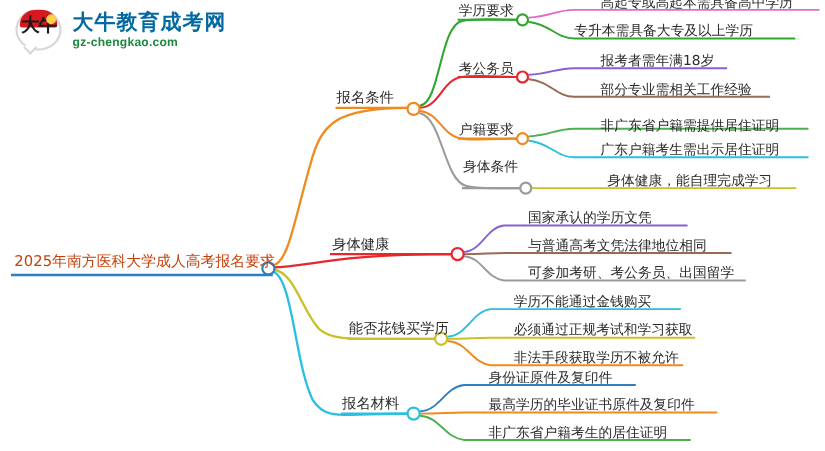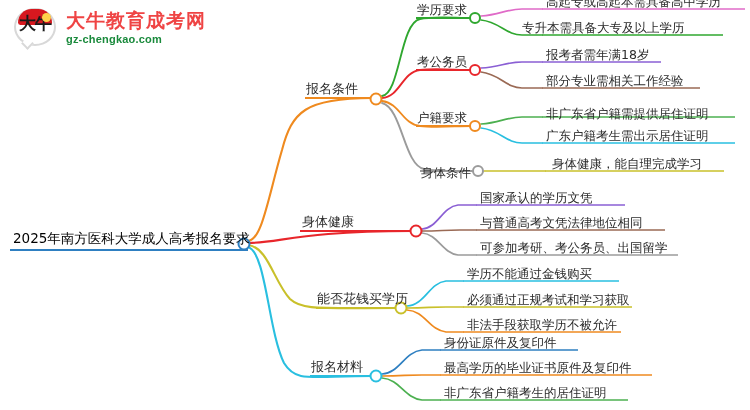--- a/index.html
+++ b/index.html
@@ -46,41 +46,41 @@
     letter-spacing:-1px;
     z-index:3;
     font-family:"DejaVu Sans","Liberation Sans",sans-serif;
   }
   .logo-mark .dot{
     position:absolute;right:7px;top:7px;width:9px;height:9px;
     border-radius:50%;background:#ffd24a;z-index:4;
   }
   .logo-text{display:flex;flex-direction:column;justify-content:center;}
   .logo-cn{
-    font-size:19px;font-weight:bold;color:#ef4444;letter-spacing:1px;
+    font-size:19px;font-weight:bold;color:#0369a1;letter-spacing:1px;
     line-height:22px;white-space:nowrap;
-    font-family:Liberation Serif, serif;
+    font-family:Liberation Mono, monospace;
   }
   .logo-url{
     font-size:11px;font-weight:bold;color:#1a8a3c;letter-spacing:.2px;
     line-height:14px;white-space:nowrap;
     font-family:"Liberation Sans",sans-serif;
   }
 
   
   .node{
     position:absolute;
     white-space:nowrap;
     color:#2b2b2b;
     font-family:"DejaVu Sans","Liberation Sans",sans-serif;
     line-height:15px;
   }
   .root{
     font-size:13.5px;
-    color:#000000;
+    color:#c2410c;
   }
   .lvl1{font-size:13px;font-family:Liberation Serif, serif;}
   .lvl2{font-size:12.5px;}
   .lvl3{font-size:12.5px;}
 </style>
 </head>
 <body>
 
 <div id="stage">
 
@@ -191,21 +191,21 @@
   <div class="node root" style="left:13px;top:231px;">2025年南方医科大学成人高考报名要求</div>
 
   <div class="node lvl1" style="left:306px;top:81px;">报名条件</div>
   <div class="node lvl1" style="left:302px;top:214px;">身体健康</div>
   <div class="node lvl1" style="left:317px;top:291px;">能否花钱买学历</div>
   <div class="node lvl1" style="left:311px;top:359px;">报名材料</div>
 
   <div class="node lvl2" style="left:417px;top:2px;">学历要求</div>
   <div class="node lvl2" style="left:417px;top:54px;">考公务员</div>
   <div class="node lvl2" style="left:417px;top:110px;">户籍要求</div>
-  <div class="node lvl2" style="left:421px;top:165px;">身体条件</div>
+  <div class="node lvl2" style="left:421px;top:143px;">身体条件</div>
 
   <div class="node lvl3" style="left:546px;top:-6px;">高起专或高起本需具备高中学历</div>
   <div class="node lvl3" style="left:522px;top:20px;">专升本需具备大专及以上学历</div>
   <div class="node lvl3" style="left:546px;top:47px;">报考者需年满18岁</div>
   <div class="node lvl3" style="left:546px;top:73px;text-align:center;">部分专业需相关工作经验</div>
   <div class="node lvl3" style="left:546px;top:106px;">非广东省户籍需提供居住证明</div>
   <div class="node lvl3" style="left:546px;top:128px;">广东户籍考生需出示居住证明</div>
   <div class="node lvl3" style="left:552px;top:156px;">身体健康，能自理完成学习</div>
 
   <div class="node lvl3" style="left:480px;top:190px;">国家承认的学历文凭</div>

